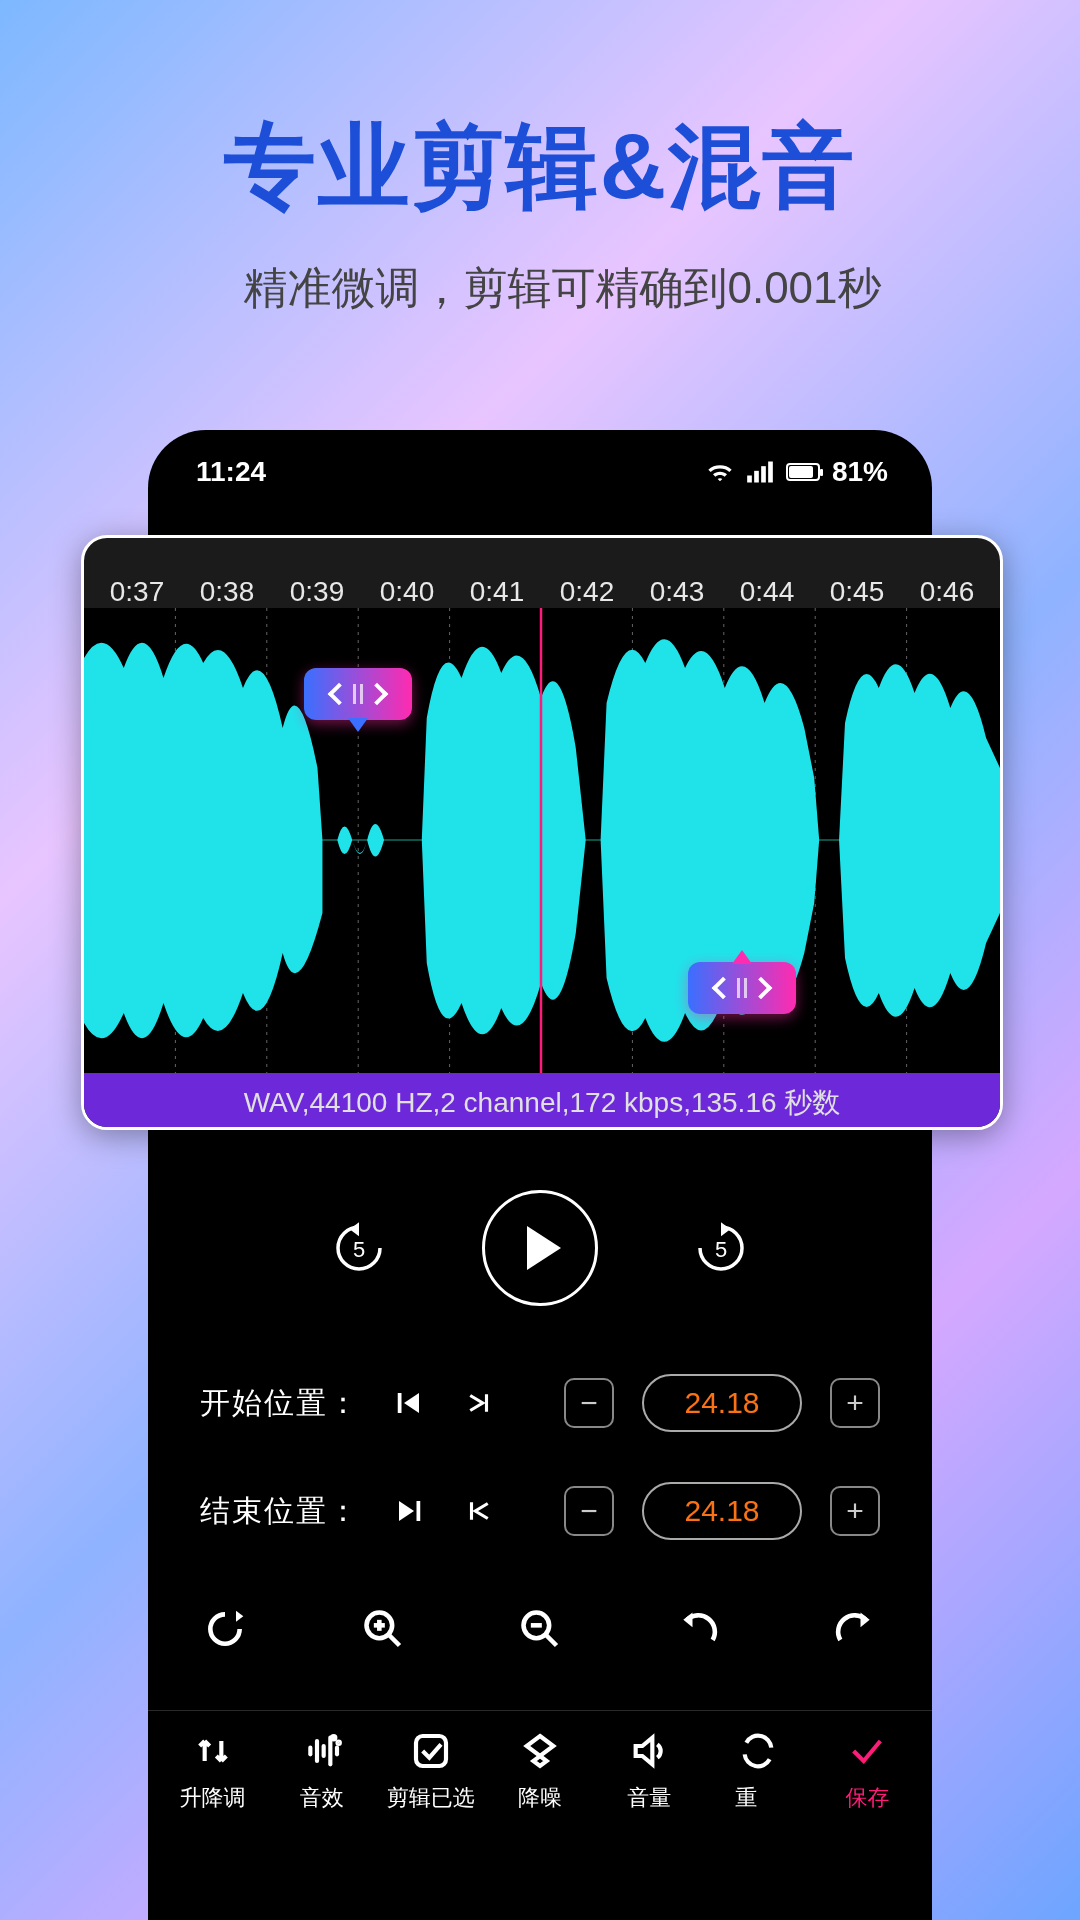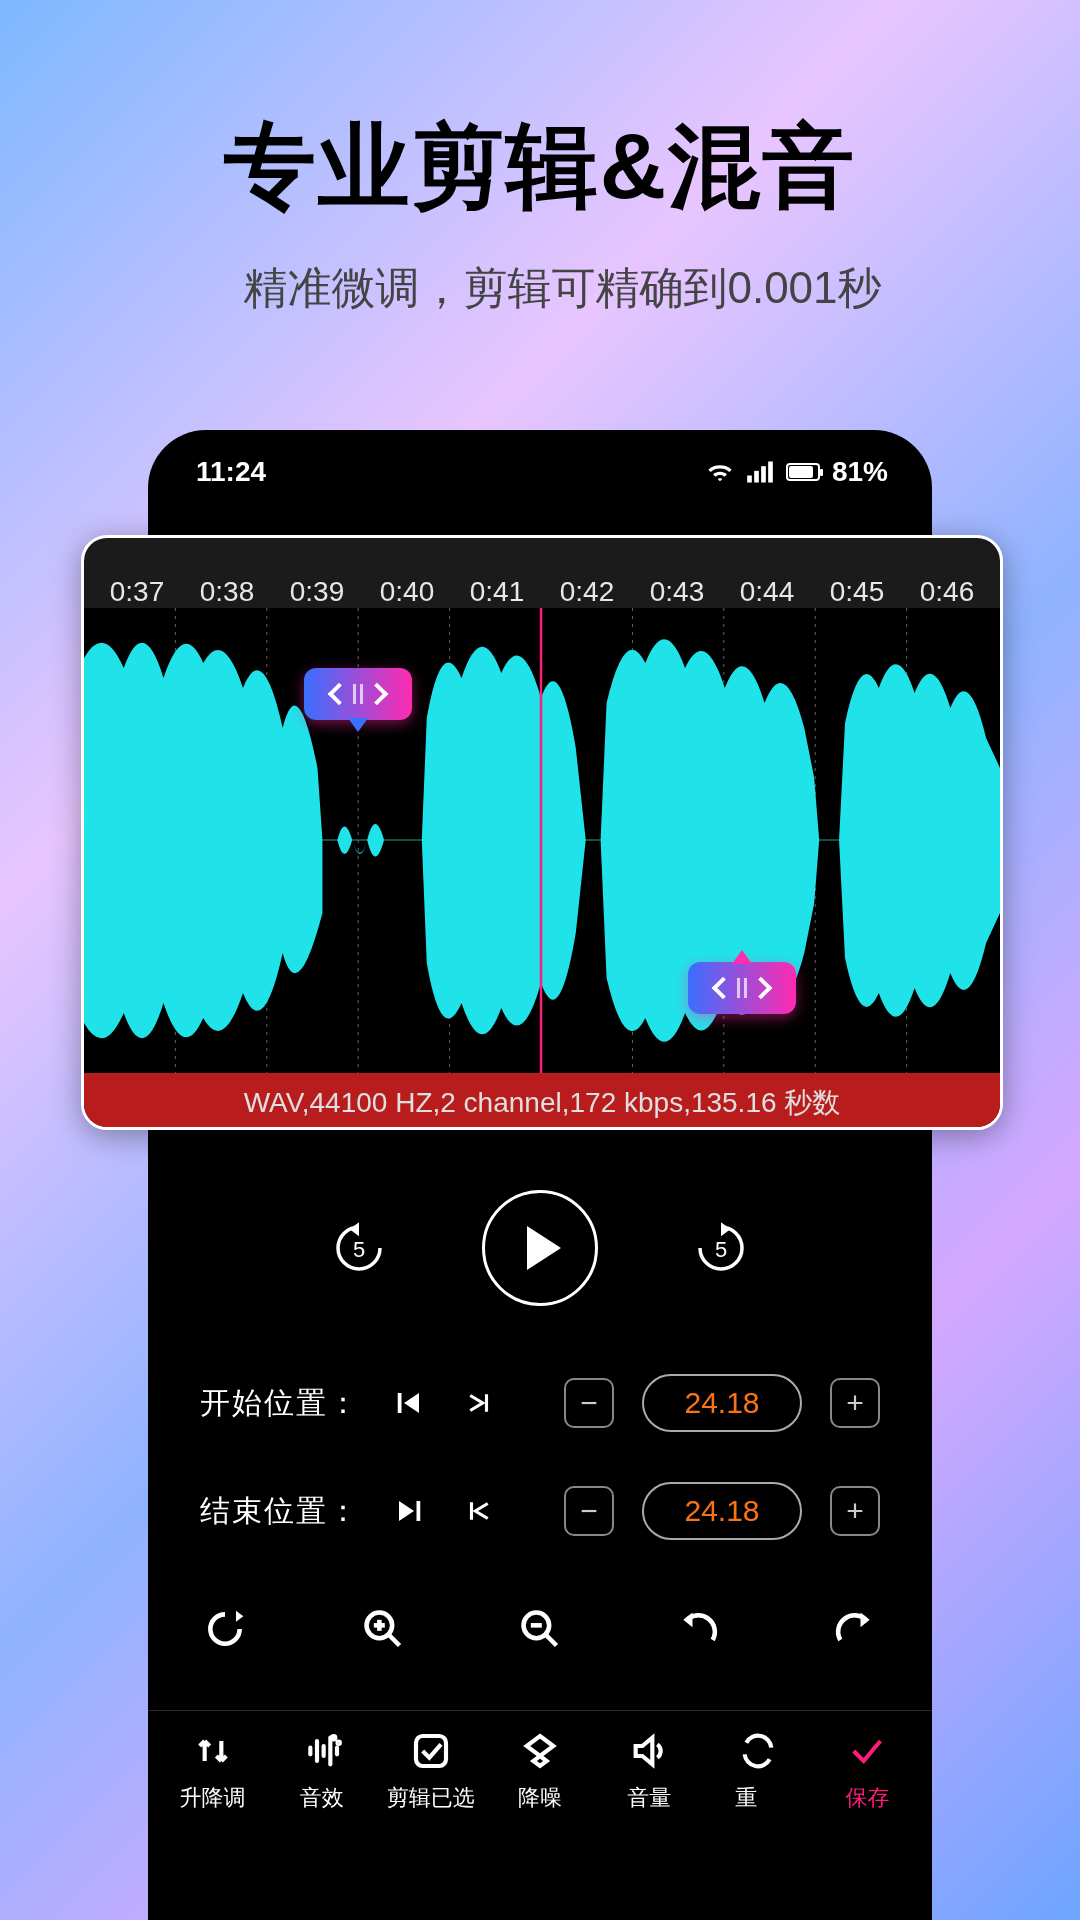--- a/index.html
+++ b/index.html
@@ -7,21 +7,21 @@
       width: 1080px; height: 1920px;
       background: linear-gradient(135deg, #7db8ff 0%, #e8c5ff 30%, #8fb3ff 55%, #d5a8ff 75%, #6da5ff 100%);
       font-family: -apple-system, "PingFang SC", sans-serif;
       overflow: hidden;
       position: relative;
     }
     .promo-title {
       text-align: center;
       font-size: 92px;
       font-weight: 700;
-      color: #000000;
+      color: #1d4ed8;
       padding-top: 105px;
       letter-spacing: 2px;
     }
     .promo-subtitle {
       text-align: center;
       font-size: 44px;
       color: #444;
       padding-top: 30px;
       font-weight: 400;
       padding-left: 45px;
@@ -94,21 +94,21 @@
     .handle .arrow { width: 16px; height: 16px; border: solid #fff; border-width: 0 4px 4px 0; display: inline-block; }
     .handle .left-a  { transform: rotate(135deg); }
     .handle .right-a { transform: rotate(-45deg); }
     .handle .bars { display: inline-flex; gap: 4px; }
     .handle .bars i { width: 3px; height: 20px; background: rgba(255,255,255,0.7); display: block; }
     .tri { position: absolute; width: 0; height: 0; border-left: 10px solid transparent; border-right: 10px solid transparent; }
     .tri-up    { border-bottom: 14px solid #ff2bb0; top: -12px; left: 44px; }
     .tri-down  { border-top: 14px solid #3a6fff; bottom: -12px; left: 44px; }
 
     .editor-info {
-      background: #b91c1c;
+      background: #6d28d9;
       height: 60px;
       display: flex; align-items: center; justify-content: center;
       color: #e0e0e0; font-size: 28px;
     }
 
     .transport {
       position: absolute;
       top: 760px;
       width: 100%;
       display: flex;

